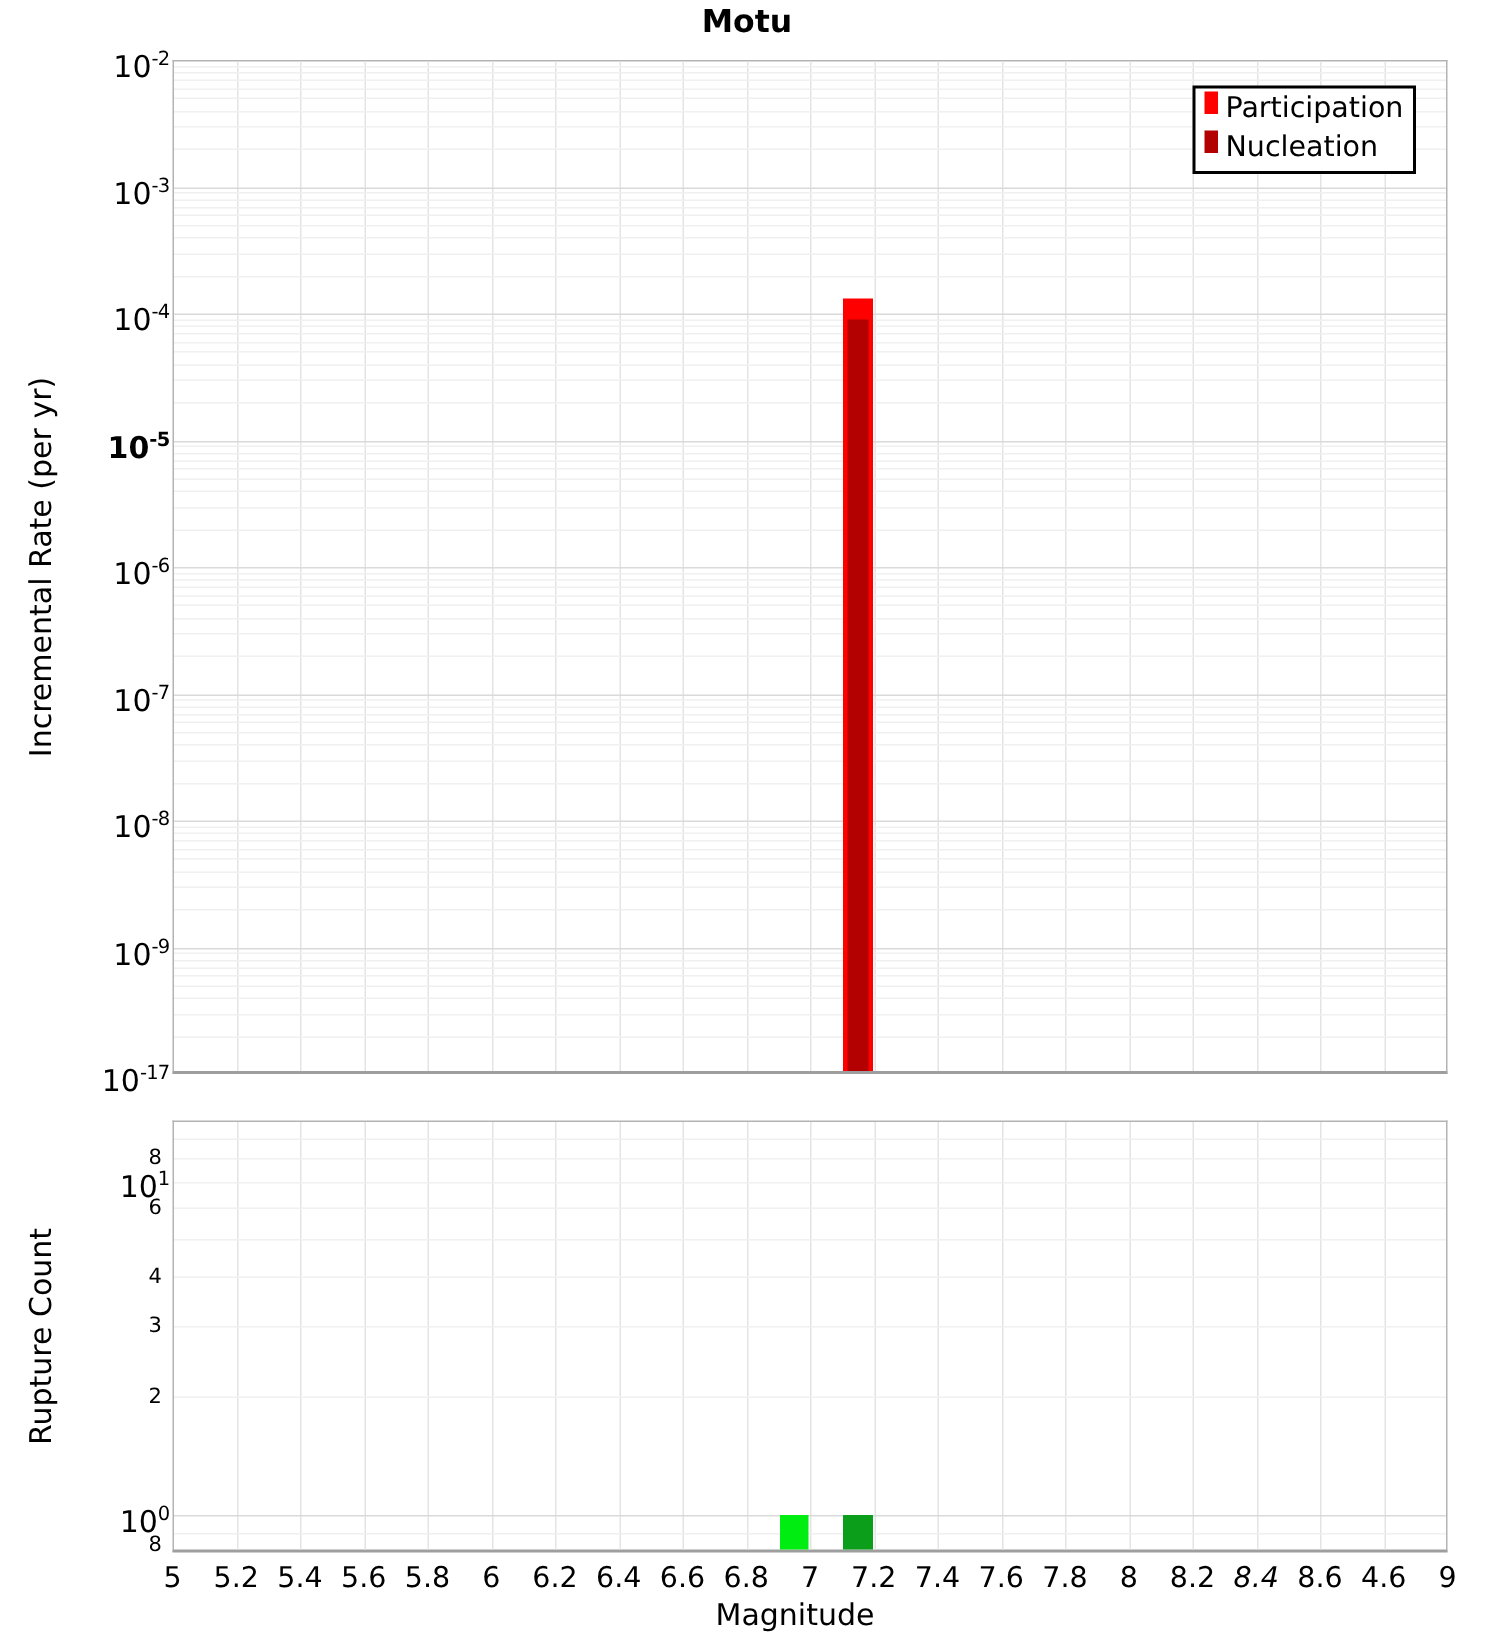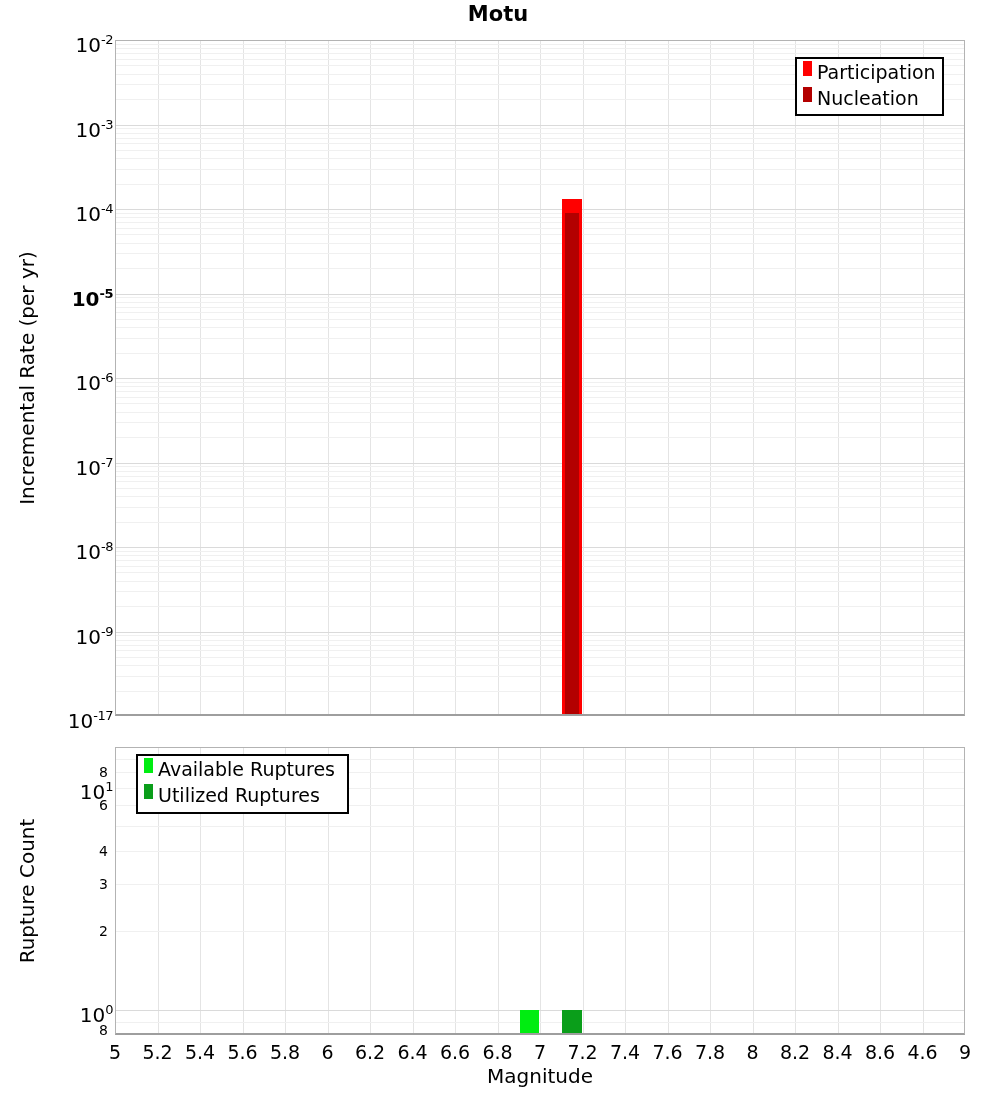--- a/index.html
+++ b/index.html
@@ -20,21 +20,21 @@
   #panel1{left:115px;top:40px;width:850px;height:676px}
   #panel2{left:115px;top:747px;width:850px;height:288px}
   .gridline{position:absolute}
   .vline{width:1px;top:0;bottom:0}
   .hline{height:1px;left:0;right:0}
   .bar{position:absolute}
   .axis-label{position:absolute;font-size:20px;white-space:nowrap}
   .ylabel{transform:translate(-50%,-50%) rotate(-90deg)}
   #ylabel1{left:27px;top:378px}
   #ylabel2{left:27px;top:891px}
-  #xlabel{left:440px;top:1064px;width:200px;text-align:center}
+  #xlabel{left:430px;top:1064px;width:200px;text-align:center}
   .ytick{
     position:absolute;left:0;text-align:right;
     font-size:20px;line-height:26px;height:26px;white-space:nowrap;
   }
   .ytick .sup{font-size:13px;vertical-align:8px;letter-spacing:-0.5px}
   .ytick.small{font-size:14px;line-height:16px;height:16px}
   .xtick{
     position:absolute;text-align:center;font-size:19px;line-height:22px;height:22px;
   }
   .legend{
@@ -188,30 +188,20 @@
   <div class="legend" id="legend1">
       <div class="legend-row">
         <div class="swatch" style="background: rgb(255, 0, 0);"></div>
         <div class="legend-label">Participation</div>
       </div>
       <div class="legend-row">
         <div class="swatch" style="background: rgb(179, 0, 0);"></div>
         <div class="legend-label">Nucleation</div>
       </div>
     </div>
-  <div class="legend" id="legend2">
-      <div class="legend-row">
-        <div class="swatch" style="background: rgb(0, 237, 17);"></div>
-        <div class="legend-label">Available Ruptures</div>
-      </div>
-      <div class="legend-row">
-        <div class="swatch" style="background: rgb(10, 158, 26);"></div>
-        <div class="legend-label">Utilized Ruptures</div>
-      </div>
-    </div>
 
   <div id="ticks">
       <div class="ytick" style="top: 27px; width: 113px;"><span>10</span><span class="sup">-2</span></div>
       <div class="ytick" style="top: 111.5px; width: 113px;"><span>10</span><span class="sup">-3</span></div>
       <div class="ytick" style="top: 196px; width: 113px;"><span>10</span><span class="sup">-4</span></div>
       <div class="ytick" style="top: 280.5px; width: 113px; font-weight: bold;"><span>10</span><span class="sup">-5</span></div>
       <div class="ytick" style="top: 365px; width: 113px;"><span>10</span><span class="sup">-6</span></div>
       <div class="ytick" style="top: 449.5px; width: 113px;"><span>10</span><span class="sup">-7</span></div>
       <div class="ytick" style="top: 534px; width: 113px;"><span>10</span><span class="sup">-8</span></div>
       <div class="ytick" style="top: 618.5px; width: 113px;"><span>10</span><span class="sup">-9</span></div>
@@ -234,18 +224,18 @@
       <div class="xtick" style="left: 382.5px; width: 60px; top: 1041px;">6.4</div>
       <div class="xtick" style="left: 425px; width: 60px; top: 1041px;">6.6</div>
       <div class="xtick" style="left: 467.5px; width: 60px; top: 1041px;">6.8</div>
       <div class="xtick" style="left: 510px; width: 60px; top: 1041px;">7</div>
       <div class="xtick" style="left: 552.5px; width: 60px; top: 1041px;">7.2</div>
       <div class="xtick" style="left: 595px; width: 60px; top: 1041px;">7.4</div>
       <div class="xtick" style="left: 637.5px; width: 60px; top: 1041px;">7.6</div>
       <div class="xtick" style="left: 680px; width: 60px; top: 1041px;">7.8</div>
       <div class="xtick" style="left: 722.5px; width: 60px; top: 1041px;">8</div>
       <div class="xtick" style="left: 765px; width: 60px; top: 1041px;">8.2</div>
-      <div class="xtick" style="left: 807.5px; width: 60px; top: 1041px;">8.4</div>
+      <div class="xtick" style="left: 807.5px; width: 60px; top: 1041px; font-style: italic;">8.4</div>
       <div class="xtick" style="left: 850px; width: 60px; top: 1041px;">8.6</div>
       <div class="xtick" style="left: 892.5px; width: 60px; top: 1041px;">4.6</div>
       <div class="xtick" style="left: 935px; width: 60px; top: 1041px;">9</div>
     </div>
 </div>
 
 </body></html>

